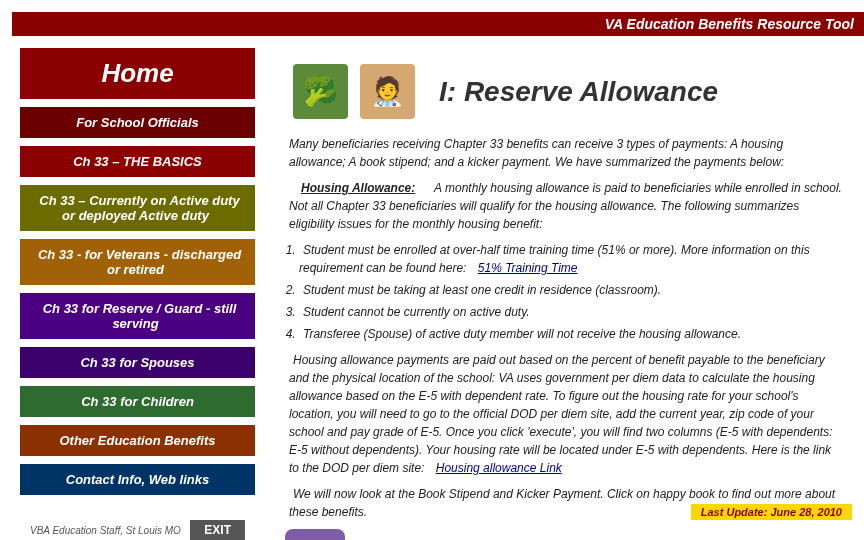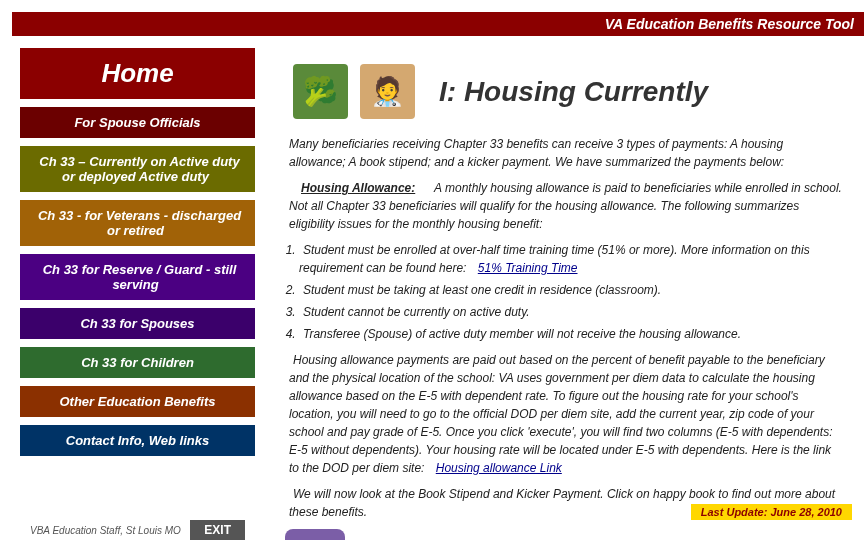--- a/index.html
+++ b/index.html
@@ -192,21 +192,24 @@
 </div>
 
 <div id="main-layout">
 
   <div id="sidebar">
     <div class="sidebar-home">
       <span>Home</span>
     </div>
 
     <div class="sidebar-item dark-red">
-      <span>For Spouse Officials</span>
+      <span>For School Officials</span>
+    </div>
+    <div class="sidebar-item maroon">
+      <span>Ch 33 – THE BASICS</span>
     </div>
     <div class="sidebar-item olive">
       <span>Ch 33 – Currently on Active duty or deployed Active duty</span>
     </div>
     <div class="sidebar-item dark-olive">
       <span>Ch 33 - for Veterans - discharged or retired</span>
     </div>
     <div class="sidebar-item purple">
       <span>Ch 33 for Reserve / Guard - still serving</span>
     </div>
@@ -231,21 +234,21 @@
     </div>
   </div>
 
   <div id="content">
 
     <div id="content-header">
       <div class="header-images">
         <div class="header-img-placeholder img-broccoli">🥦</div>
         <div class="header-img-placeholder img-person">🧑‍⚕️</div>
       </div>
-      <div class="content-title">I: Housing Currently</div>
+      <div class="content-title">I: Reserve Allowance</div>
     </div>
 
     <div id="content-body">
 
       <p class="intro-text">Many beneficiaries receiving Chapter 33 benefits can receive 3 types of payments:  A housing allowance; A book stipend; and a kicker payment.  We have summarized the payments below:</p>
 
       <p>
         <strong><u><span>Housing Allowance:</span></u></strong><span> A monthly housing allowance is paid to beneficiaries while enrolled in school.  Not all Chapter 33 beneficiaries will qualify for the housing allowance.  The following summarizes eligibility issues for the monthly housing benefit:</span>
       </p>
 

